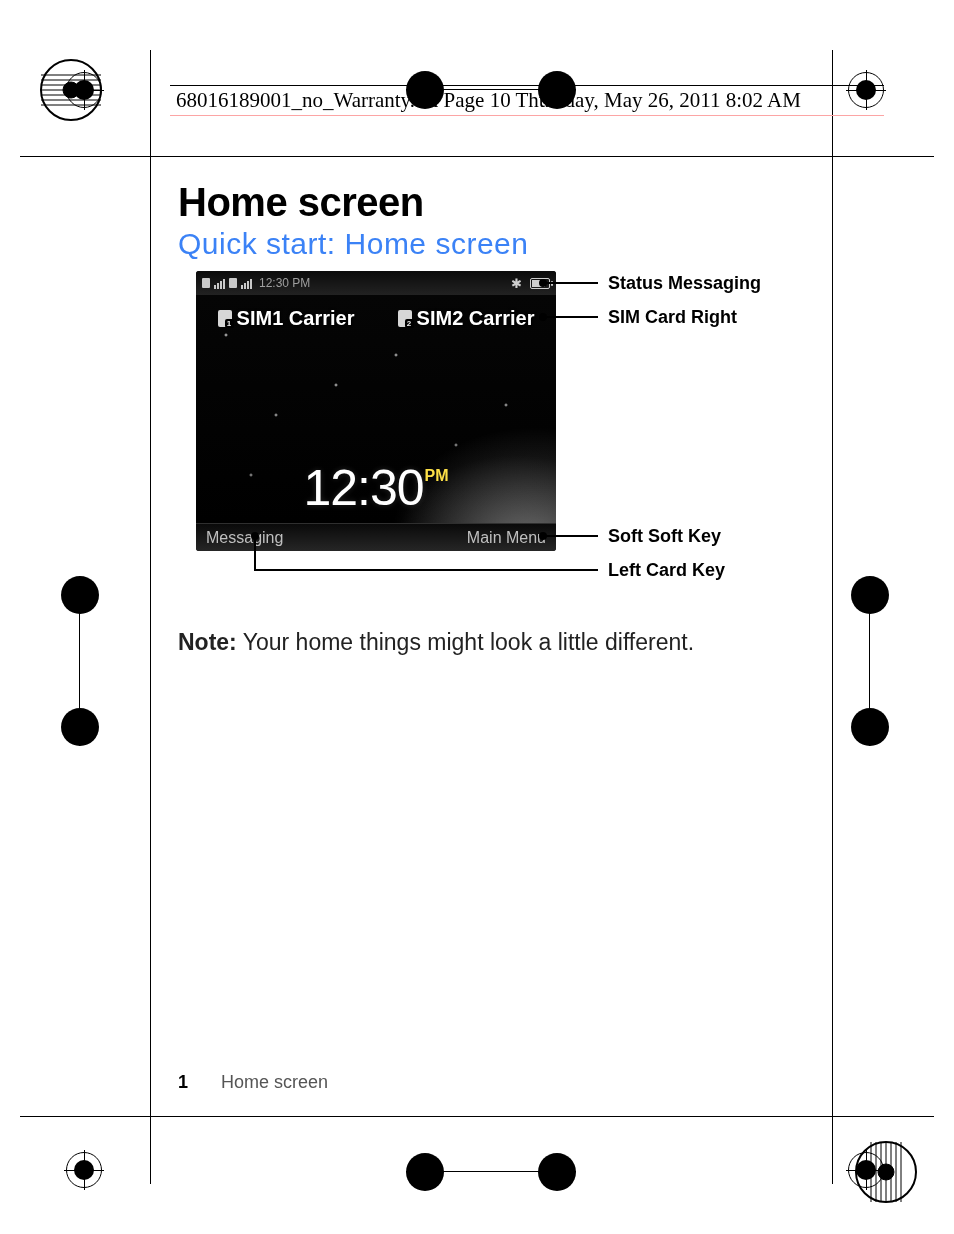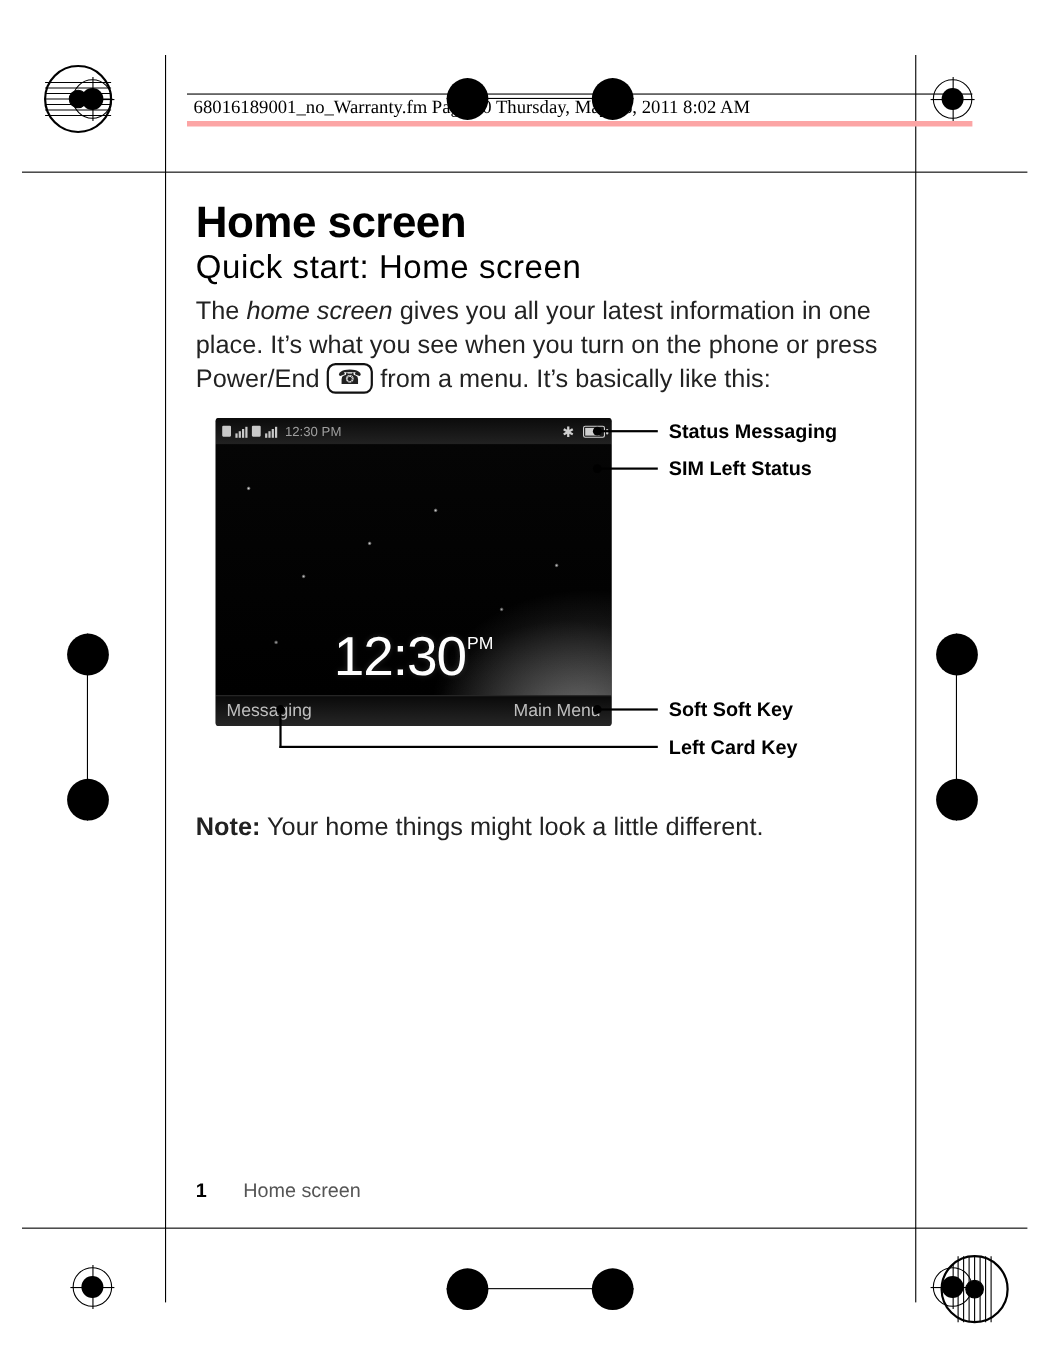--- a/index.html
+++ b/index.html
@@ -52,24 +52,24 @@
   .bar-left .disc, .bar-right .disc { left:1px; }
   .bar-left .d1, .bar-right .d1 { top:0; }
   .bar-left .d2, .bar-right .d2 { bottom:0; }
   .bar-left .line, .bar-right .line { top:0; bottom:0; left:19px; width:1px; }
 
   
   .page-header {
     position:absolute;
     top:85px; left:170px; right:70px;
     border-top:1px solid #000;
-    border-bottom:5px solid #fca5a5;
+    border-bottom:1px solid #fca5a5;
     padding:2px 6px;
     font-family: "Times New Roman", Times, serif;
-    font-size:17px;
+    font-size:21px;
   }
 
   
   .content {
     position:absolute;
     left:178px; top:180px; right:140px;
   }
   .h1 {
     font-weight:900;
     font-size:40px;
@@ -78,21 +78,21 @@
   }
   .tagline {
     font-style:italic;
     font-size:24px;
     color:#3b3b3b;
     margin:0 0 28px 0;
   }
   .h2 {
     font-weight:400;
     font-size:30px;
-    color:#000000;
+    color:#3b82f6;
     letter-spacing:0.5px;
     margin:0 0 6px 0;
   }
   .para {
     font-size:23px;
     line-height:1.35;
     color:#222;
     margin:0 0 20px 0;
   }
   .para .ital { font-style:italic; }
@@ -194,21 +194,21 @@
     background:#000; color:#eee; border-radius:2px;
     font-size:8px; line-height:9px; width:9px; height:9px;
     text-align:center;
   }
 
   .clock {
     position:absolute; left:0; right:0; bottom:34px;
     text-align:center;
   }
   .clock .t { font-size:50px; font-weight:400; letter-spacing:-1px; color:#fff; text-shadow:0 0 6px rgba(255,255,255,.15); }
-  .clock .ampm { font-size:16px; color:#ffffff; vertical-align:24px; margin-left:1px;}
+  .clock .ampm { font-size:16px; color:#fde047; vertical-align:24px; margin-left:1px;font-weight:bold;}
 
   .softbar {
     position:absolute; bottom:0; left:0; right:0; height:28px;
     background:linear-gradient(#0a0a0a,#262626);
     border-top:1px solid #2f2f2f;
     display:flex; justify-content:space-between; align-items:center;
     padding:0 10px;
     color:#bfbfbf; font-size:16px;
   }
 
@@ -311,23 +311,20 @@
     <div class="disc d2"></div>
   </div>
 
 <div class="page-header">68016189001_no_Warranty.fm  Page 10  Thursday, May 26, 2011  8:02 AM</div>
 
 <div class="content">
   <h1 class="h1">Home screen</h1>
 
   <h2 class="h2">Quick start: Home screen</h2>
 
-  <p class="para">
-    <span>The </span><span class="ital">home screen</span><span> gives you all your latest information in one place. It’s what you see when you turn on the phone or press Power/End </span><span class="power-key">☎</span><span> from a menu. It’s basically like this:</span>
-  </p>
 
   <div class="figure">
     <div class="device">
       <div class="statusbar">
         <span class="sim-tag"></span>
         <span class="signal">
             <span></span>
             <span></span>
             <span></span>
             <span></span>
@@ -340,38 +337,48 @@
             <span></span>
           </span>
         <span class="time">12:30 PM</span>
         <span class="spacer"></span>
         <span class="bt-ico">✱</span>
         <span class="battery">
             <span class="fill"></span>
           </span>
       </div>
       <div class="wallpaper"></div>
+      <div class="sim-row">
+        <div class="sim">
+          <span class="sim-card" data-n="1"></span>
+          <span>SIM1 Carrier</span>
+        </div>
+        <div class="sim">
+          <span class="sim-card" data-n="2"></span>
+          <span>SIM2 Carrier</span>
+        </div>
+      </div>
       <div class="clock">
         <span class="t">12:30</span><span class="ampm">PM</span>
       </div>
       <div class="softbar">
         <span>Messaging</span>
         <span>Main Menu</span>
       </div>
     </div>
 
     <div class="callouts">
 
       <div class="cl-dot" style="top:8px; left:-17px;"></div>
       <div class="cl-line" style="top:11px; left:-13px; width:55px;"></div>
       <div class="callout-label" style="top:2px; left:52px;">Status Messaging</div>
 
       <div class="cl-dot" style="top:42px; left:-17px;"></div>
       <div class="cl-line" style="top:45px; left:-13px; width:55px;"></div>
-      <div class="callout-label" style="top:36px; left:52px;">SIM Left Status</div>
+      <div class="callout-label" style="top:36px; left:52px;">SIM Card Right</div>
 
       <div class="cl-dot" style="top:261px; left:-17px;"></div>
       <div class="cl-line" style="top:264px; left:-13px; width:55px;"></div>
       <div class="callout-label" style="top:255px; left:52px;">Soft Soft Key</div>
 
       <div class="cl-dot" style="top:261px; left:-305px;"></div>
       <div class="cl-vline" style="top:264px; left:-302px; height:36px;"></div>
       <div class="cl-line" style="top:298px; left:-302px; width:344px;"></div>
       <div class="callout-label" style="top:289px; left:52px;">Left Card Key</div>
     </div>

